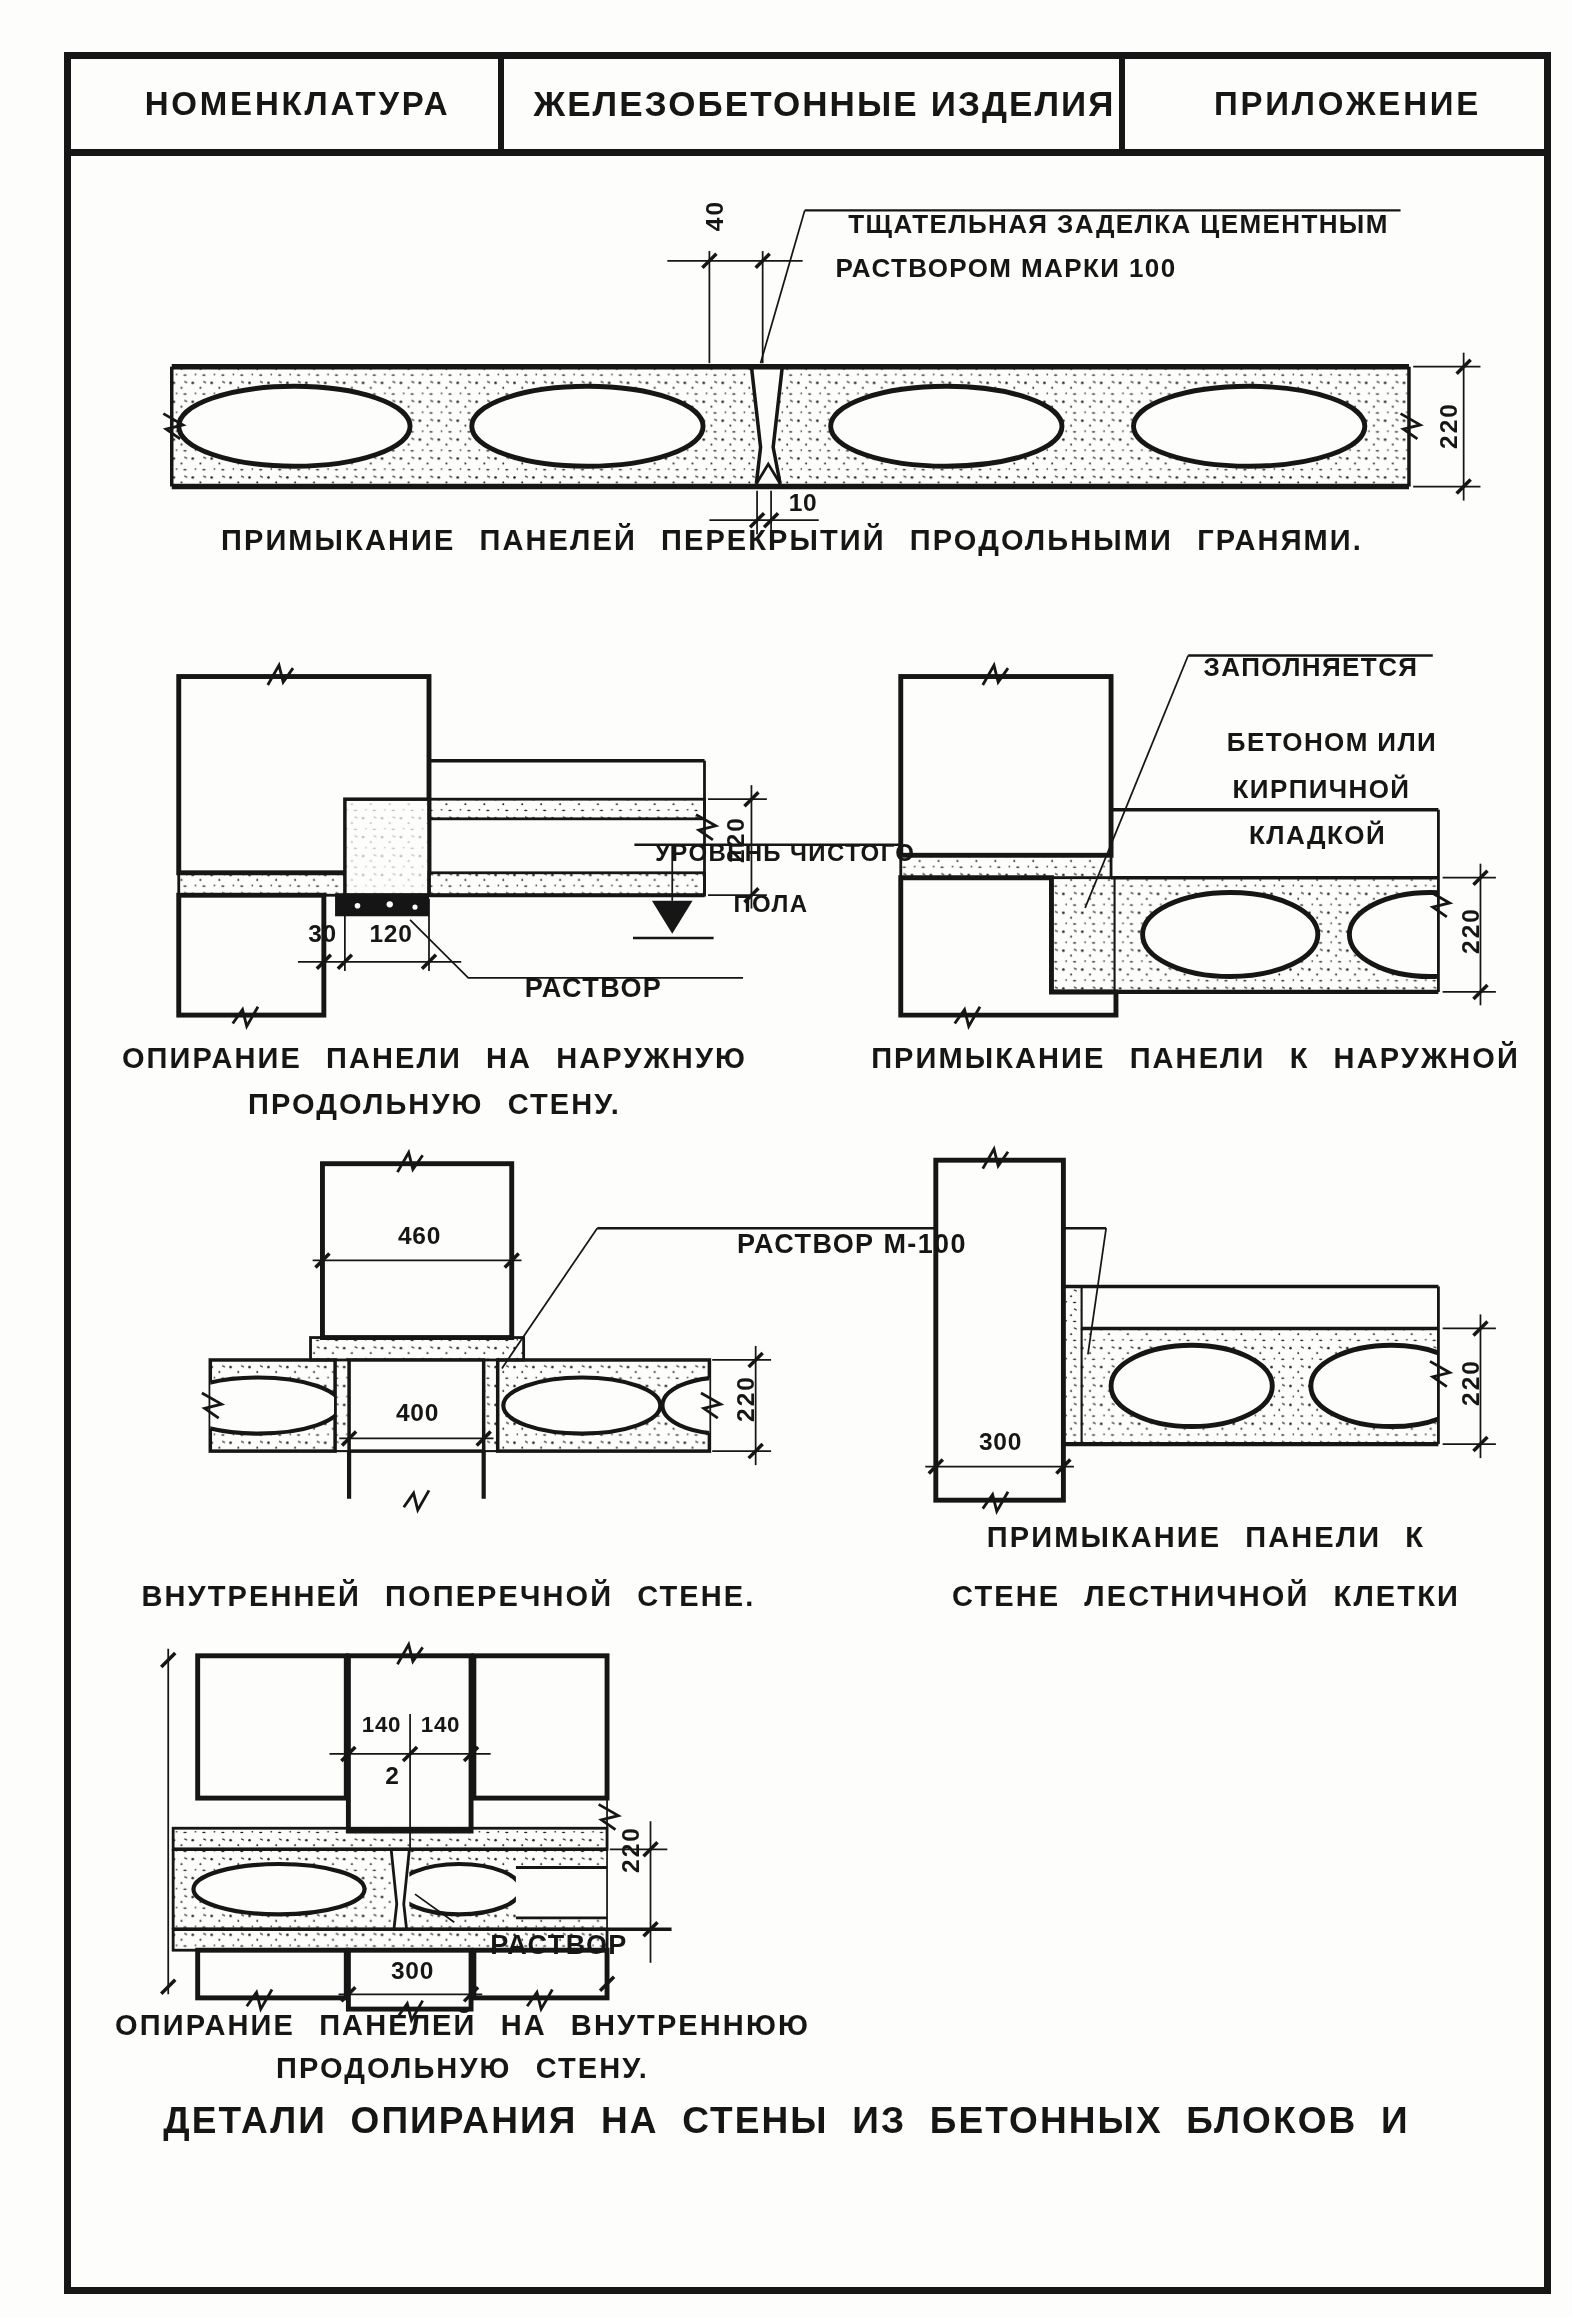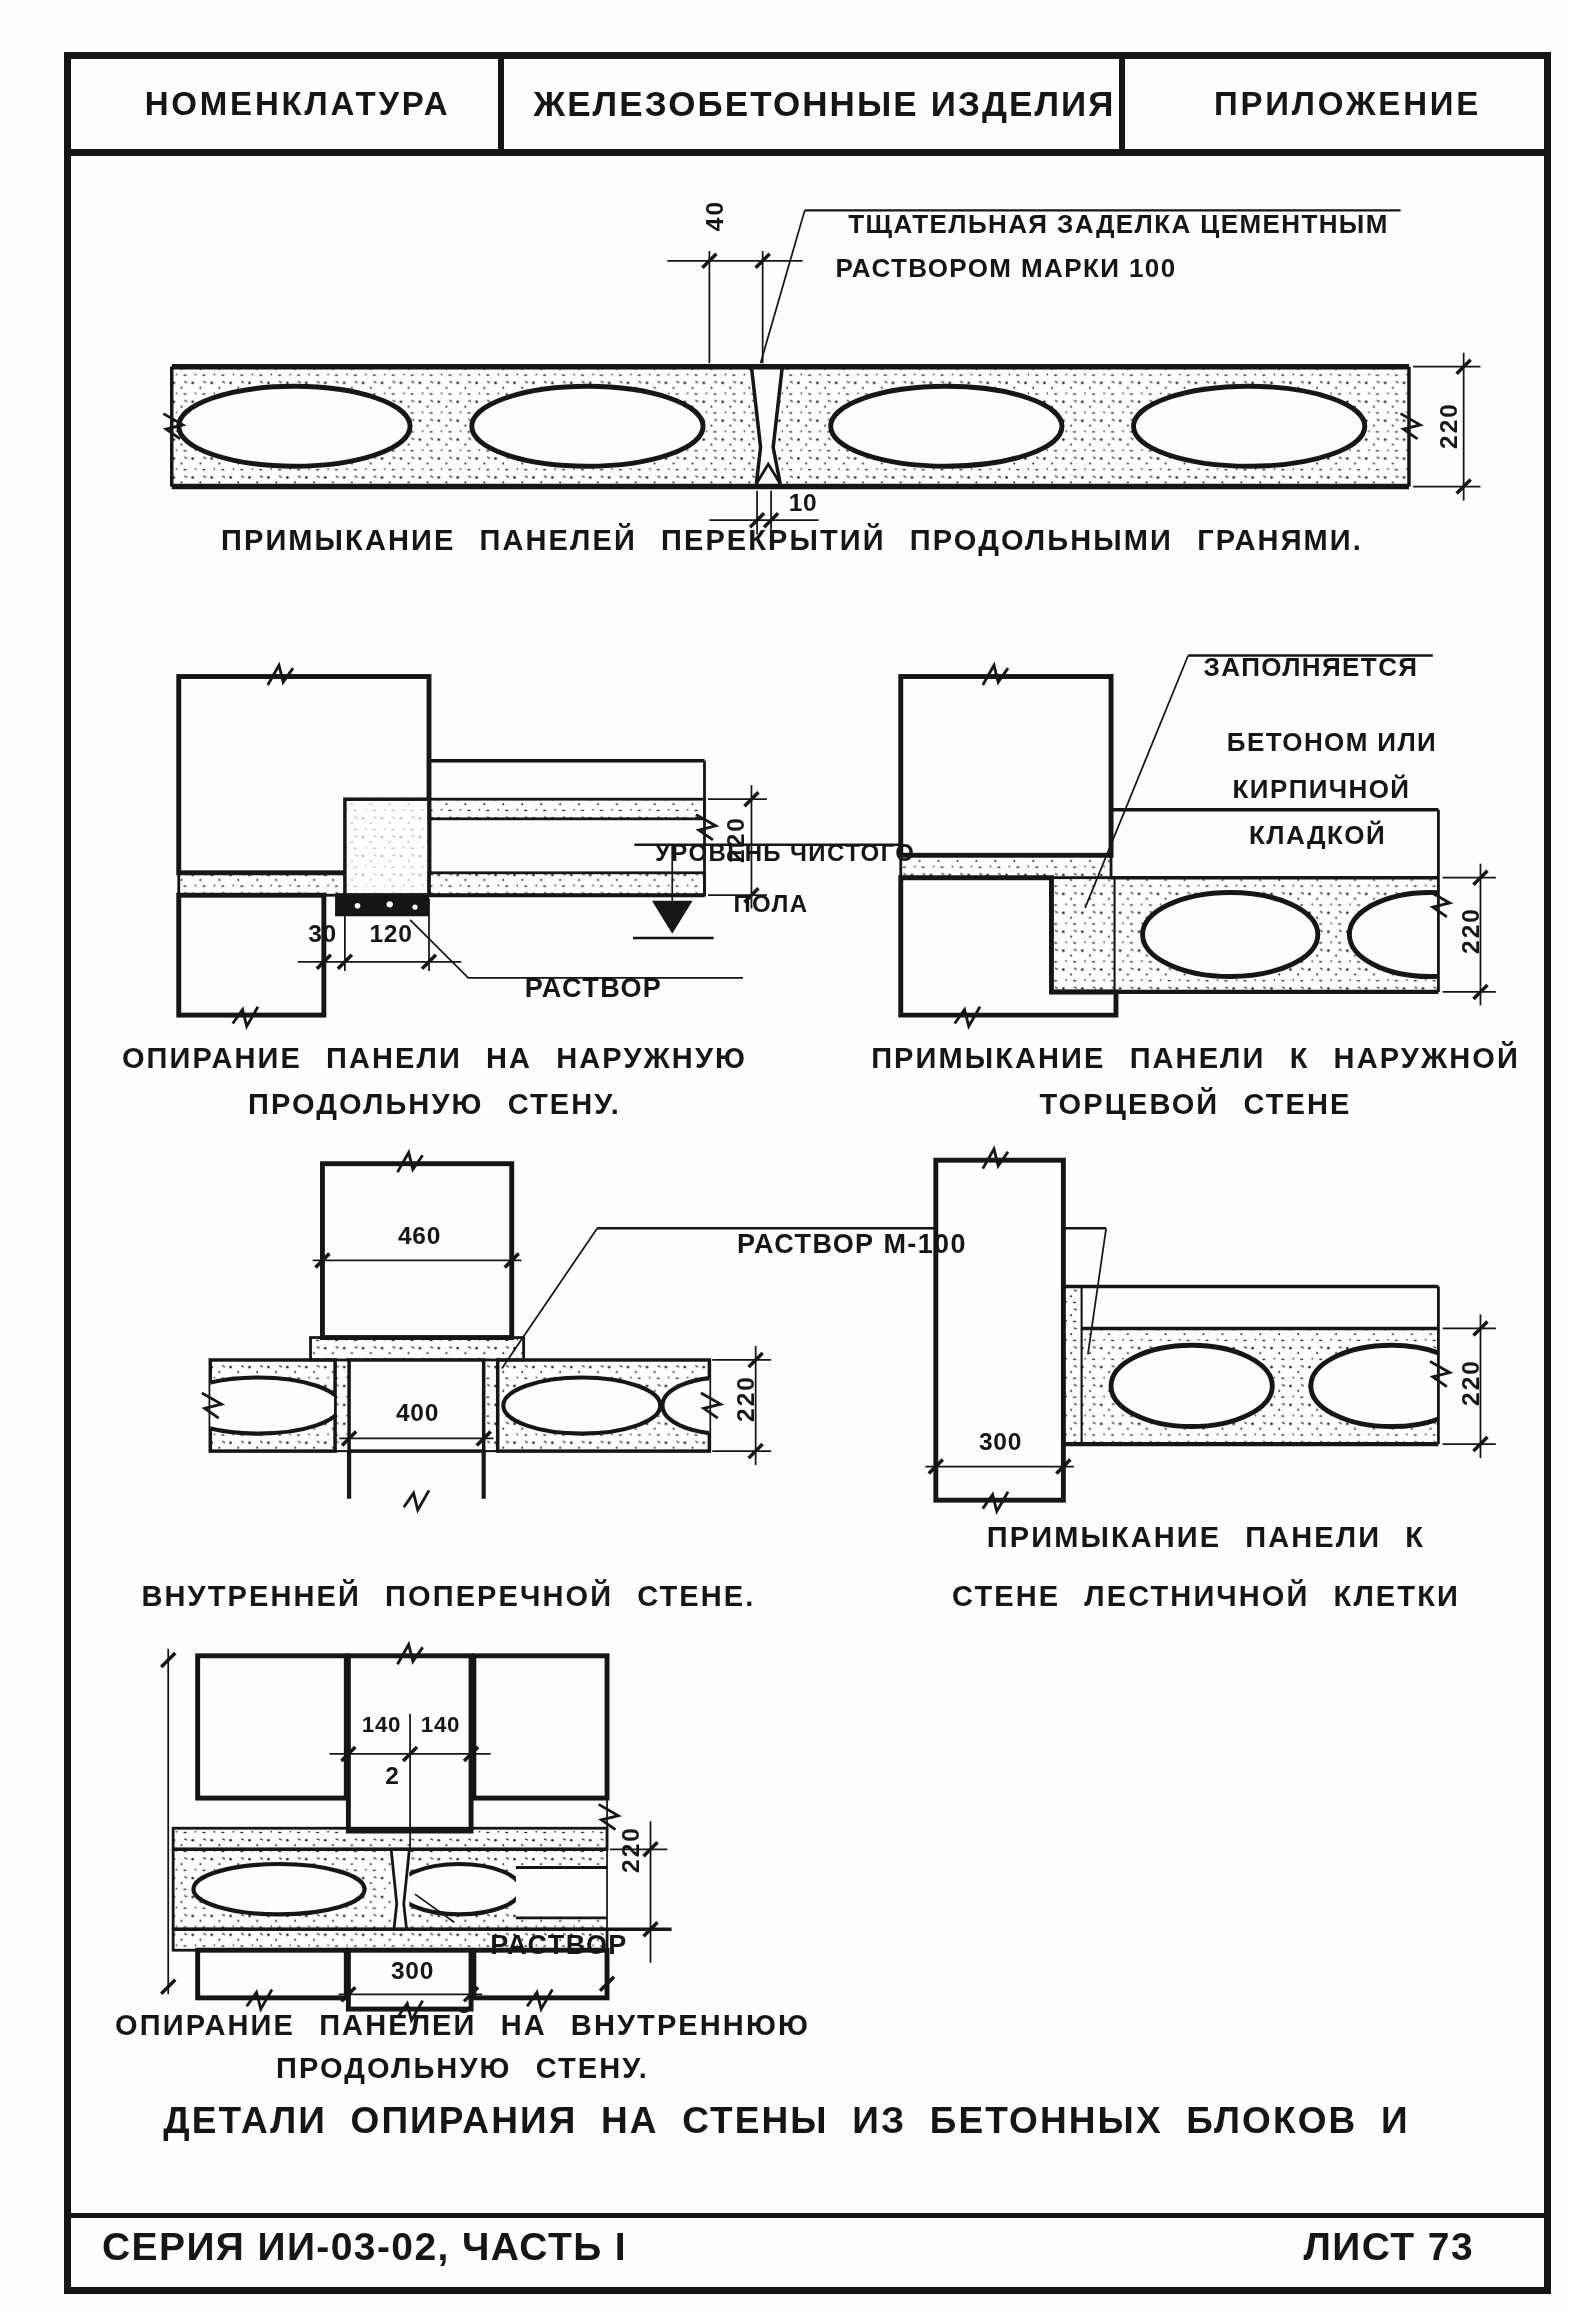--- a/index.html
+++ b/index.html
@@ -298,24 +298,20 @@
       <polyline points="648,2742 592,2702" stroke-width="2.5"></polyline>
     </g>
   </svg>
 
   <div class="frame">
     <div class="hdr">
       <div class="hcell h1">Номенклатура</div>
       <div class="hcell h2">Железобетонные изделия</div>
       <div class="hcell h3">Приложение</div>
     </div>
-    <div class="ftr">
-      <div class="fser">Серия ИИ-03-02, часть I</div>
-      <div class="fsheet">Лист 73</div>
-    </div>
   </div>
 
   <div class="t ann" style="left:831px;top:170px;width:575px;">Тщательная заделка цементным</div>
   <div class="t ann" style="left:831px;top:214px;width:350px;">раствором марки 100</div>
   <div class="t rot" style="left:701px;top:247px;width:63px;">40</div>
   <div class="t dim" style="left:775px;top:489px;width:56px;">10</div>
   <div class="t rot" style="left:1435px;top:471px;">220</div>
   <div class="t cap" style="left:168px;top:524px;width:1248px;">Примыкание панелей перекрытий продольными гранями.</div>
 
   <div class="t ann" style="left:655px;top:800px;width:252px;font-size:24px;">Уровень чистого</div>
@@ -326,21 +322,20 @@
   <div class="t rot" style="left:722px;top:885px;">220</div>
   <div class="t cap" style="left:119px;top:1042px;width:631px;">Опирание панели на наружную</div>
   <div class="t cap" style="left:119px;top:1088px;width:631px;">продольную стену.</div>
 
   <div class="t ann" style="left:1185px;top:613px;width:252px;">Заполняется</div>
   <div class="t ann" style="left:1192px;top:688px;width:280px;">бетоном или</div>
   <div class="t ann" style="left:1192px;top:735px;width:259px;">кирпичной</div>
   <div class="t ann" style="left:1202px;top:781px;width:231px;">кладкой</div>
   <div class="t rot" style="left:1457px;top:976px;">220</div>
   <div class="t cap" style="left:859px;top:1042px;width:673px;">Примыкание панели к наружной</div>
-  <div class="t cap" style="left:859px;top:1088px;width:673px;">торцевой стене</div>
 
   <div class="t ann" style="left:603px;top:1190px;width:498px;font-size:27px;">Раствор М-100</div>
   <div class="t dim" style="left:386px;top:1222px;width:67px;">460</div>
   <div class="t dim" style="left:384px;top:1399px;width:67px;">400</div>
   <div class="t rot" style="left:732px;top:1444px;">220</div>
   <div class="t cap" style="left:126px;top:1580px;width:645px;">внутренней поперечной стене.</div>
 
   <div class="t dim" style="left:964px;top:1428px;width:73px;">300</div>
   <div class="t rot" style="left:1457px;top:1428px;">220</div>
   <div class="t cap" style="left:880px;top:1521px;width:652px;">Примыкание панели к</div>

